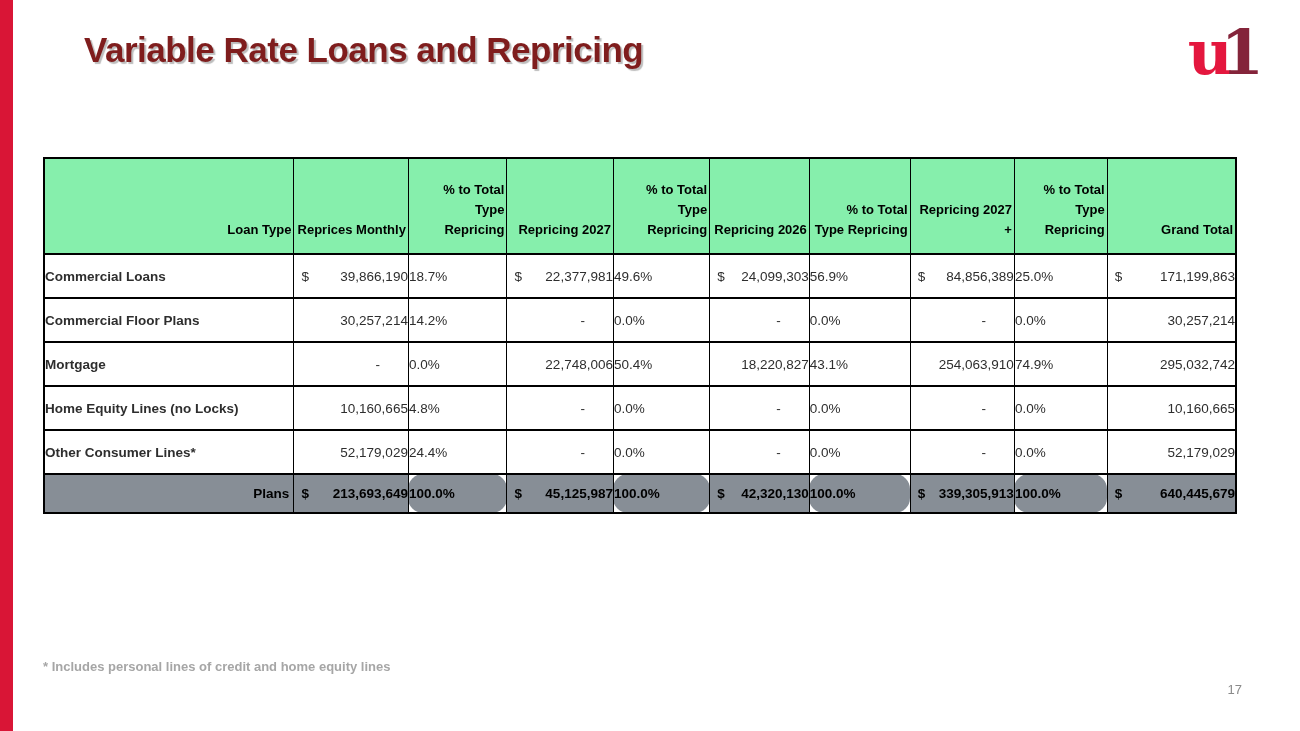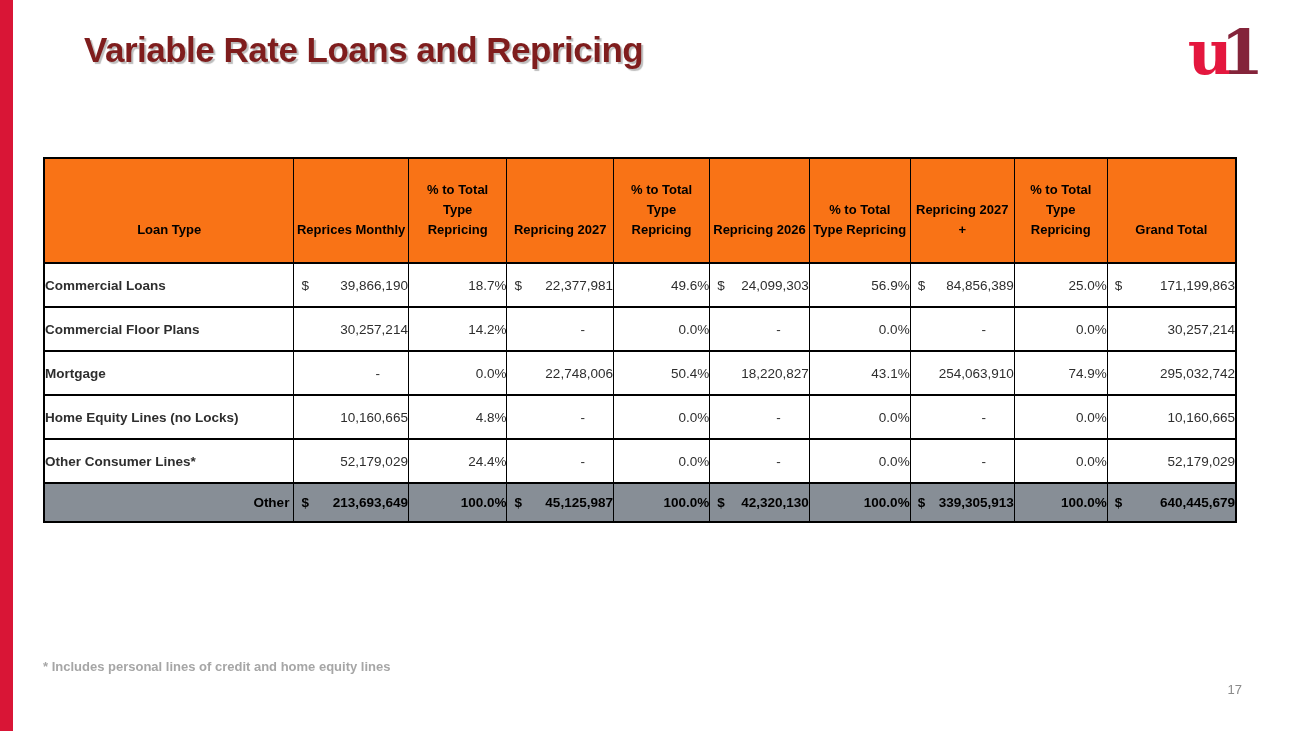--- a/index.html
+++ b/index.html
@@ -30,26 +30,26 @@
   .logo .logo-u{color:#e4173e;}
   .logo .logo-1{color:#84243a;margin-left:-12px;position:relative;z-index:2;}
 
   table.repricing{
     position:absolute;left:43px;top:157px;
     width:1194px;
     border-collapse:collapse;table-layout:fixed;
     border:2px solid #000;
   }
   table.repricing th{
-    background:#f97316;
+    background:#86efac;
     border:1px solid #000;
-    vertical-align:bottom;text-align:center;
+    vertical-align:bottom;text-align:right;
     font-size:13px;font-weight:bold;color:#000;
     white-space:pre-line;
-    padding:4px 2px 22px 2px;
+    padding:4px 2px 13px 2px;
     height:77px;
     line-height:1.55;
   }
   table.repricing td{
     border:1px solid #000;
     height:42px;
     font-size:13.5px;color:#2e2e2e;
     background:#ffffff;
     vertical-align:middle;
     padding:0;
@@ -57,21 +57,21 @@
   table.repricing tbody td{border-top-width:2px;}
   td.label-cell{
     background:#ccd1cc;
     font-weight:bold;color:#000;
     text-align:left;padding-left:3px;
     font-size:13.5px;
   }
   td.money{text-align:right;padding-right:8px;}
   td.money .dollar{float:left;padding-left:7px;}
   td.money.dash{padding-right:28px;}
-  td.pct{text-align:right;}
+  td.pct{text-align:left;border-radius:15px;}
   tr.totals-row td{
     background:#878e96;
     font-weight:bold;color:#000;
     height:37px;border-top-width:2px;
   }
   tr.totals-row td.label-cell{
     background:#878e96;text-align:right;padding-right:4px;
   }
   .footnote{
     position:absolute;left:43px;top:659px;
@@ -173,21 +173,21 @@
         <td class="pct">0.0%</td>
         <td class="money dash">-</td>
         <td class="pct">0.0%</td>
         <td class="money dash">-</td>
         <td class="pct">0.0%</td>
         <td class="money">52,179,029</td>
       </tr>
     </tbody>
   <tfoot>
     <tr id="totals-row" class="totals-row">
-        <td class="label-cell">Other</td>
+        <td class="label-cell">Plans</td>
         <td class="money"><span class="dollar">$</span><span>213,693,649</span></td>
         <td class="pct">100.0%</td>
         <td class="money"><span class="dollar">$</span><span>45,125,987</span></td>
         <td class="pct">100.0%</td>
         <td class="money"><span class="dollar">$</span><span>42,320,130</span></td>
         <td class="pct">100.0%</td>
         <td class="money"><span class="dollar">$</span><span>339,305,913</span></td>
         <td class="pct">100.0%</td>
         <td class="money"><span class="dollar">$</span><span>640,445,679</span></td>
       </tr>

